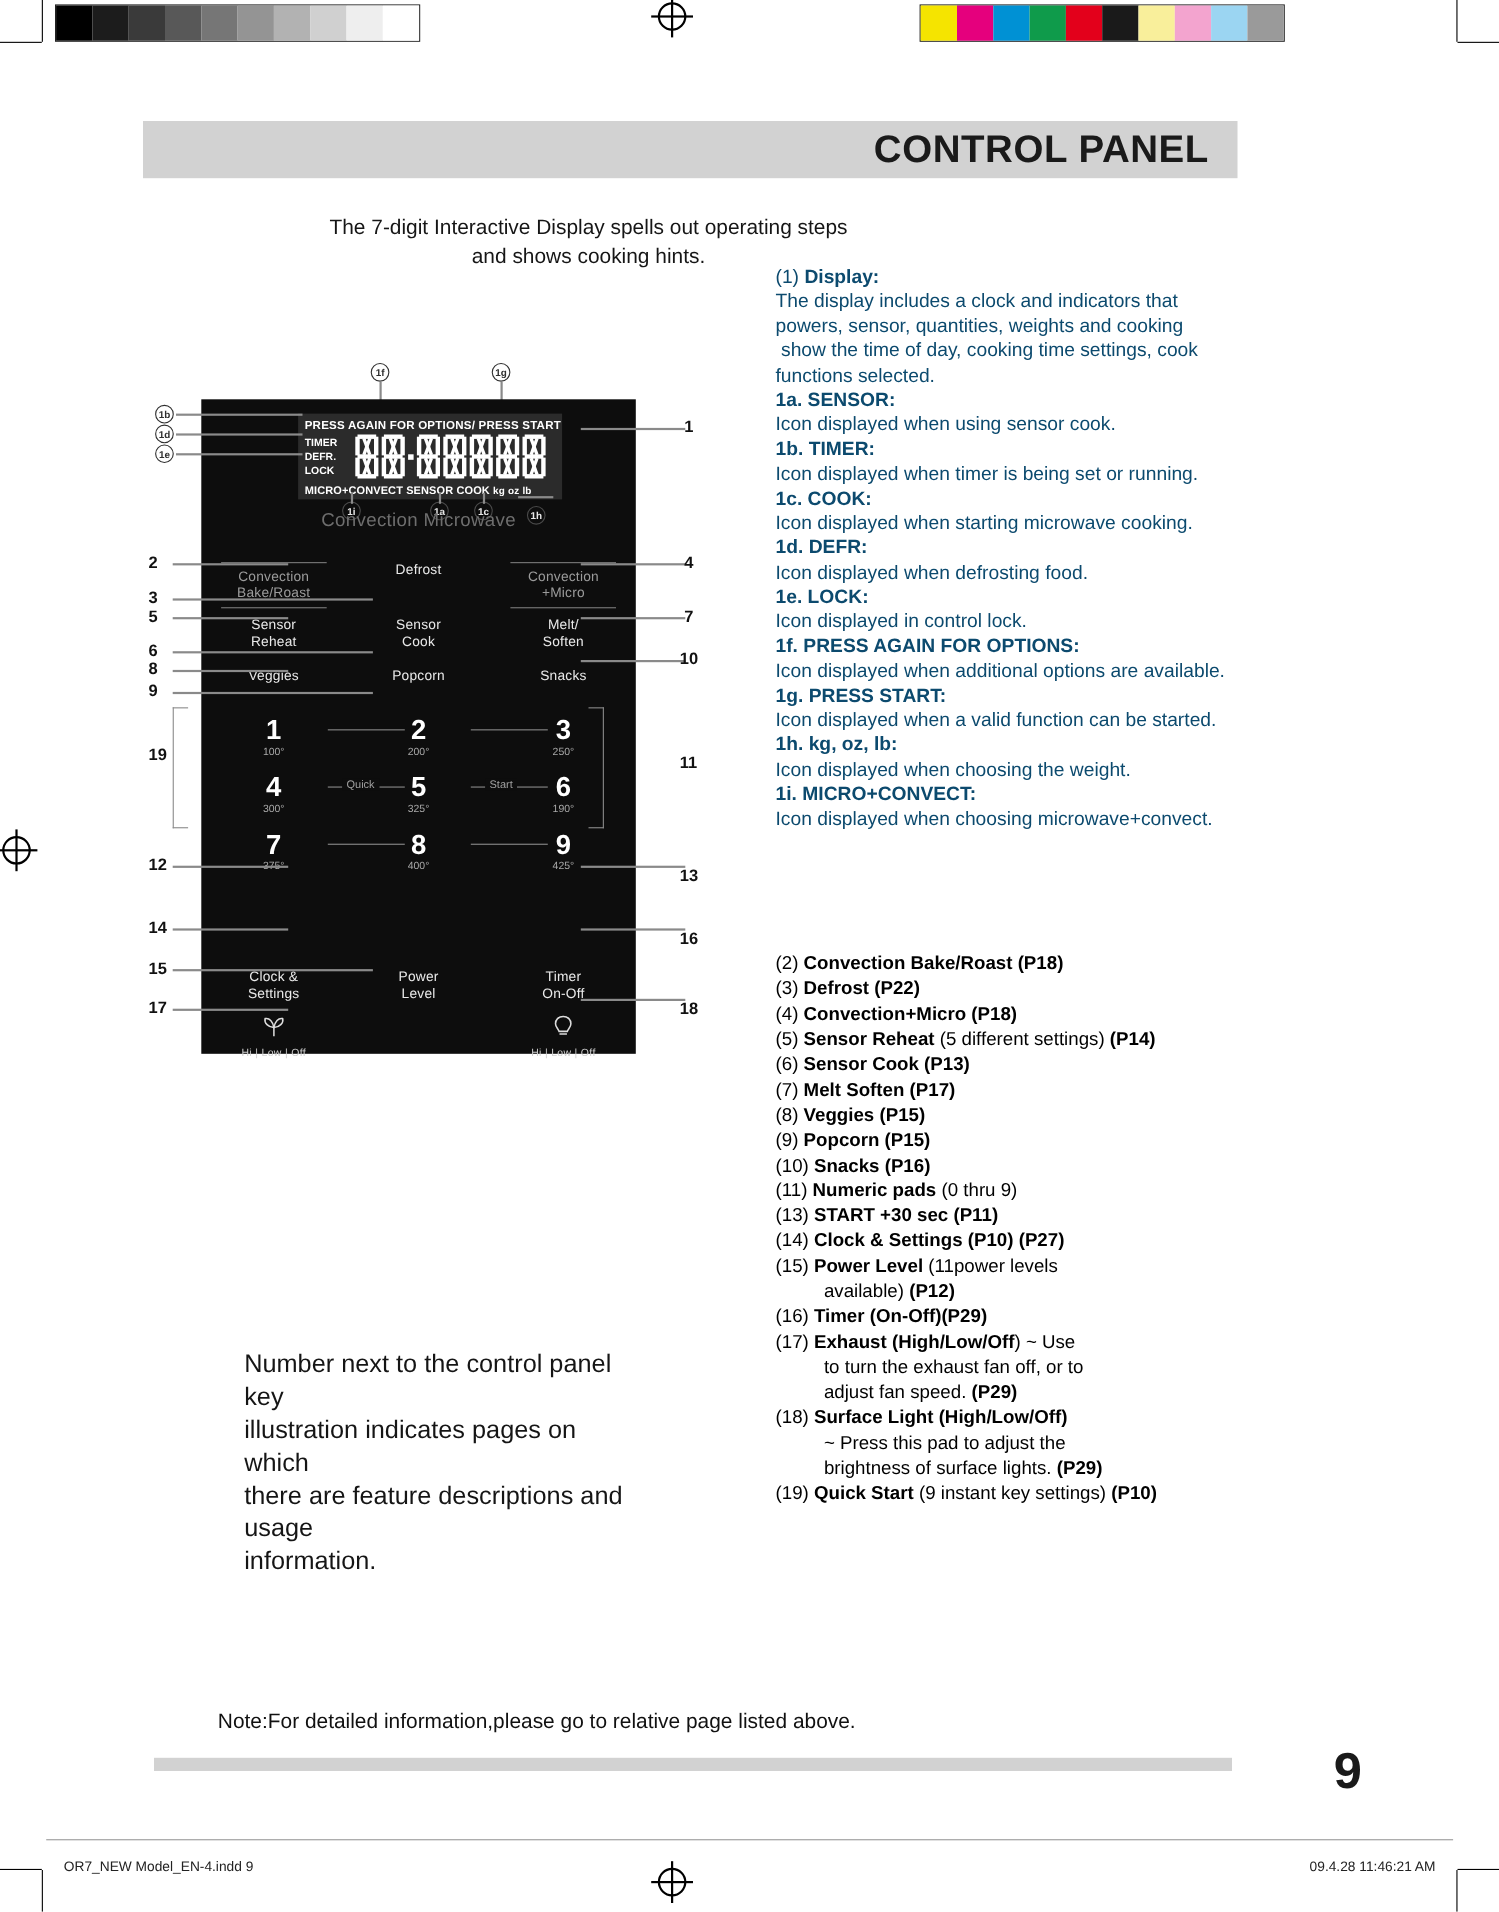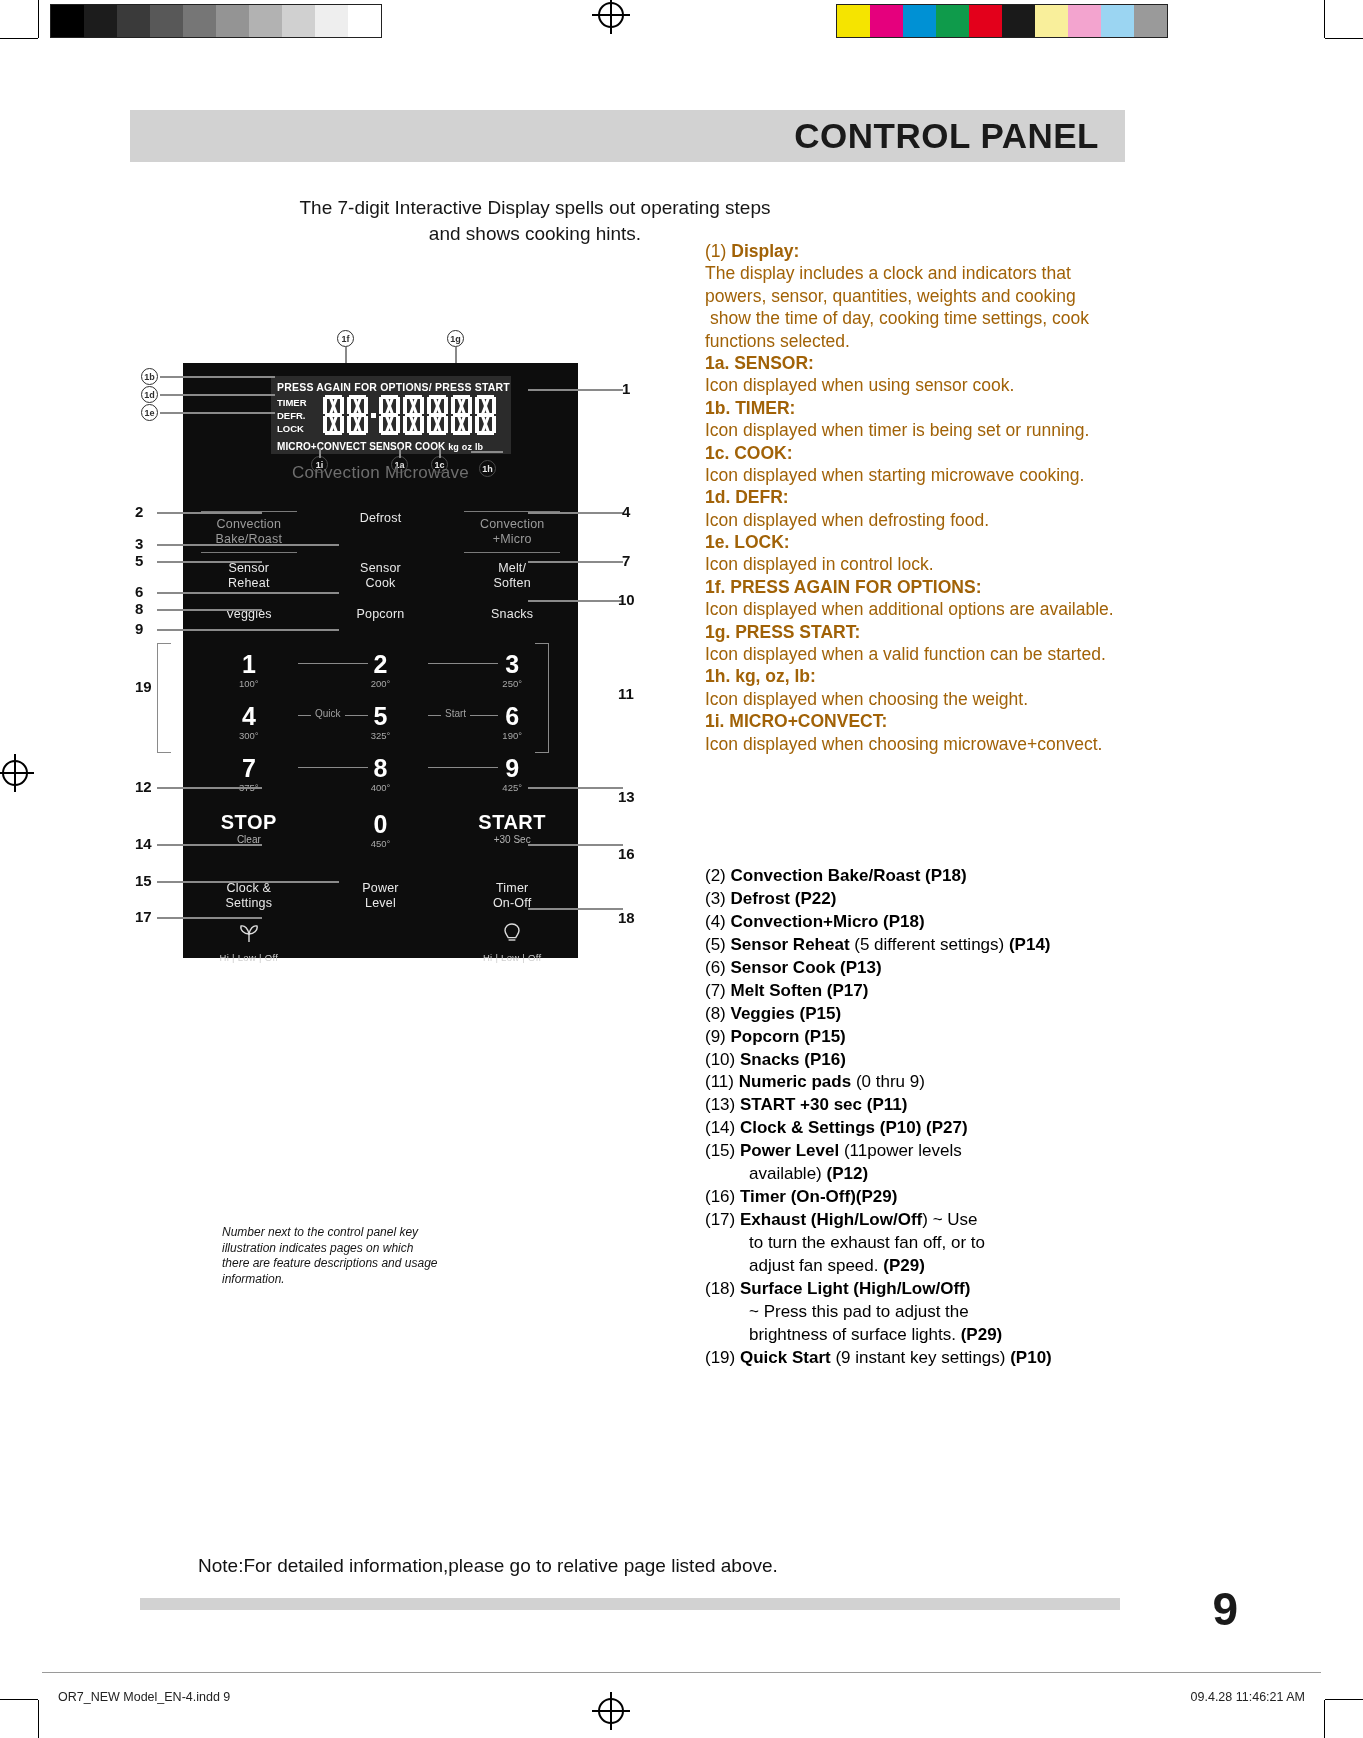--- a/index.html
+++ b/index.html
@@ -141,36 +141,36 @@
     background:transparent;
   }
   .bubble.dark { color:#2f2f2f; border-color:#2f2f2f; }
 
   
   .bracket { position:absolute; border:1.5px solid #8a8a8a; }
 
   
   .descr {
     position:absolute; left:705px; top:240px; width:440px;
-    font-size:17.5px; line-height:1.28; color:#a16207;
+    font-size:17.5px; line-height:1.28; color:#0c4a6e;
   }
   .descr .ttl { font-weight:bold; }
   .descr p { margin:0; }
   .descr .ln { white-space:nowrap; }
   .descr .idx { font-weight:normal; }
 
   .listblk { position:absolute; left:705px; top:865px; width:450px; font-size:17px; line-height:1.35; }
   .listblk .li { margin:0; white-space:nowrap; }
   .listblk b { font-weight:bold; }
   .listblk .cont { padding-left:44px; white-space:nowrap; }
 
   
   .note-left {
     position:absolute; left:222px; top:1225px; width:360px;
-    font-size:12px; line-height:1.3; color:#151515;font-style:italic;
+    font-size:23px; line-height:1.3; color:#151515;
   }
   .note-bottom {
     position:absolute; left:198px; top:1555px; width:900px;
     font-size:19px; color:#111;
   }
 
   
   .foot-band { position:absolute; left:140px; top:1598px; width:980px; height:12px; background:#d2d2d2; }
   .page-no {
     position:absolute; right:125px; top:1582px; font-size:46px; font-weight:bold; color:#1a1a1a;
@@ -432,34 +432,20 @@
           <span class="deg">400°</span>
         </div>
         <div class="numcell">
           <span class="big">9</span>
           <span class="deg">425°</span>
         </div>
       </div>
     <div class="hconn" style="left:115px;top:404px;width:70px;"></div>
     <div class="hconn" style="left:245px;top:404px;width:70px;"></div>
 
-    <div class="numrow" style="top:448px;" id="cmd-row">
-        <div class="numcell">
-          <span class="cmd">STOP</span>
-          <span class="cmdsub">Clear</span>
-        </div>
-        <div class="numcell">
-          <span class="big">0</span>
-          <span class="deg">450°</span>
-        </div>
-        <div class="numcell">
-          <span class="cmd">START</span>
-          <span class="cmdsub">+30 Sec</span>
-        </div>
-      </div>
 
     <div class="btn-row" style="top:518px;" id="util-row">
         <div class="pbtn"><span>Clock &amp;</span><span class="sub">Settings</span></div>
         <div class="pbtn"><span>Power</span><span class="sub">Level</span></div>
         <div class="pbtn"><span>Timer</span><span class="sub">On-Off</span></div>
       </div>
 
     <div class="icon-row" style="top:558px;">
       <div class="icon-cell" style="flex:1;">
         <span class="glyph">

